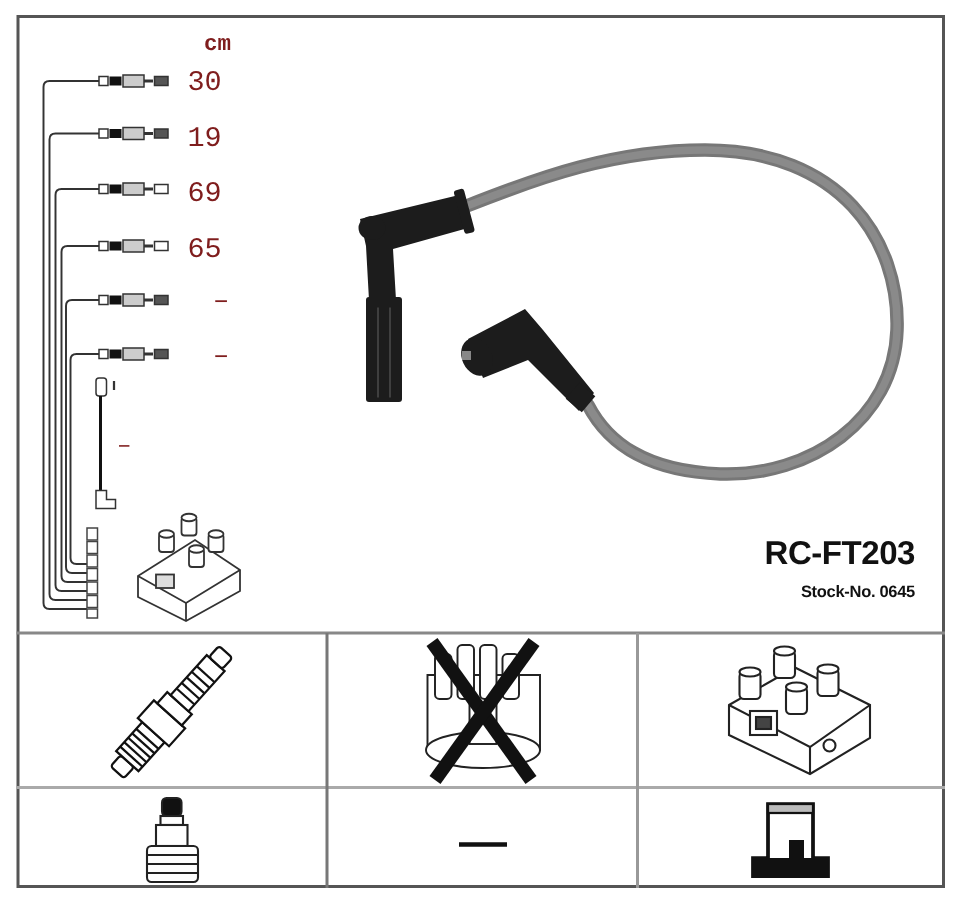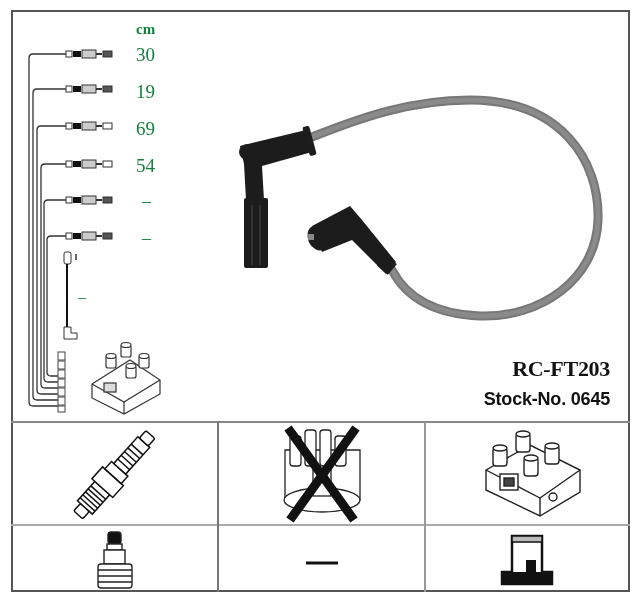--- a/index.html
+++ b/index.html
@@ -1,42 +1,42 @@
 <!DOCTYPE html>
 <html><head>
 <meta charset="utf-8">
 <style>
   html, body { margin:0; padding:0; background:#ffffff; }
   body { width:640px; height:607px; position:relative; overflow:hidden; font-family:"Liberation Sans", sans-serif; }
   .frame { position:absolute; left:11px; top:10px; width:619px; height:582px; border:2px solid #555; box-sizing:border-box; background:#fff; }
   .hline { position:absolute; background:#888; height:2px; }
   .vline { position:absolute; background:#777; width:2px; }
-  .lbl { position:absolute; font-family:Liberation Serif, serif; color:#15803d; }
+  .lbl { position:absolute; font-family:Liberation Mono, monospace; color:#7f1d1d; }
   .cm-head { font-weight:bold; font-size:15px; left:136px; top:21px; }
-  .len { font-size:19px; left:136px; }
+  .len { font-size:19px; left:125px; }
   .dash { font-size:18px; left:142px; }
-  .title { position:absolute; right:30px; top:356px; font-weight:bold; font-size:22px; color:#111; letter-spacing:-0.3px;font-family:Liberation Serif, serif; }
-  .stock { position:absolute; right:30px; top:389px; font-weight:bold; font-size:18px; color:#111; letter-spacing:-0.2px; }
+  .title { position:absolute; right:30px; top:356px; font-weight:bold; font-size:22px; color:#111; letter-spacing:-0.3px; }
+  .stock { position:absolute; right:30px; top:389px; font-weight:bold; font-size:11px; color:#111; letter-spacing:-0.2px; }
   svg { position:absolute; left:0; top:0; }
 </style>
 </head>
 <body>
 
 <div class="frame"></div>
 
 <div class="hline" style="left:11px; top:421px; width:619px;"></div>
 <div class="hline" style="left:11px; top:524px; width:619px; background:#aaa;"></div>
 <div class="vline" style="left:217px; top:422px; height:170px;"></div>
 <div class="vline" style="left:424px; top:422px; height:170px; background:#999;"></div>
 
 <div class="lbl cm-head">cm</div>
 <div class="lbl len" style="top:44px;">30</div>
 <div class="lbl len" style="top:81px;">19</div>
 <div class="lbl len" style="top:118px;">69</div>
-<div class="lbl len" style="top:155px;">54</div>
+<div class="lbl len" style="top:155px;">65</div>
 <div class="lbl dash" style="top:191px;">–</div>
 <div class="lbl dash" style="top:228px;">–</div>
 <div class="lbl dash" style="left:78px; top:288px; font-size:16px;">–</div>
 
 <div class="title">RC-FT203</div>
 <div class="stock">Stock-No. 0645</div>
 
 <svg width="640" height="607">
   <g stroke="#333" stroke-width="1.3" fill="none">
 

